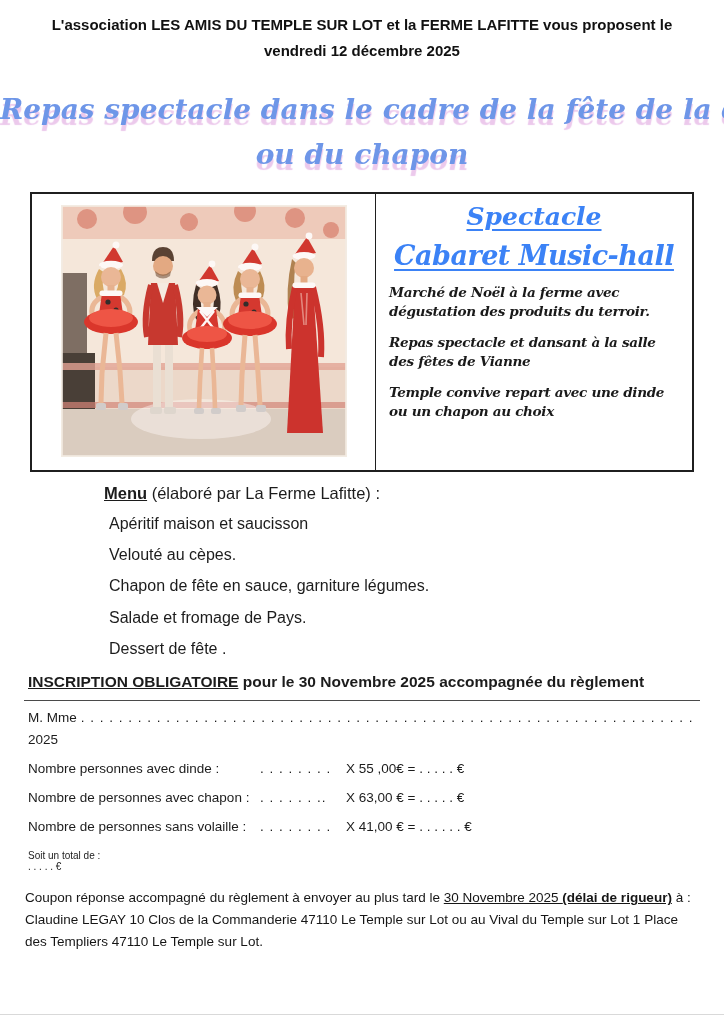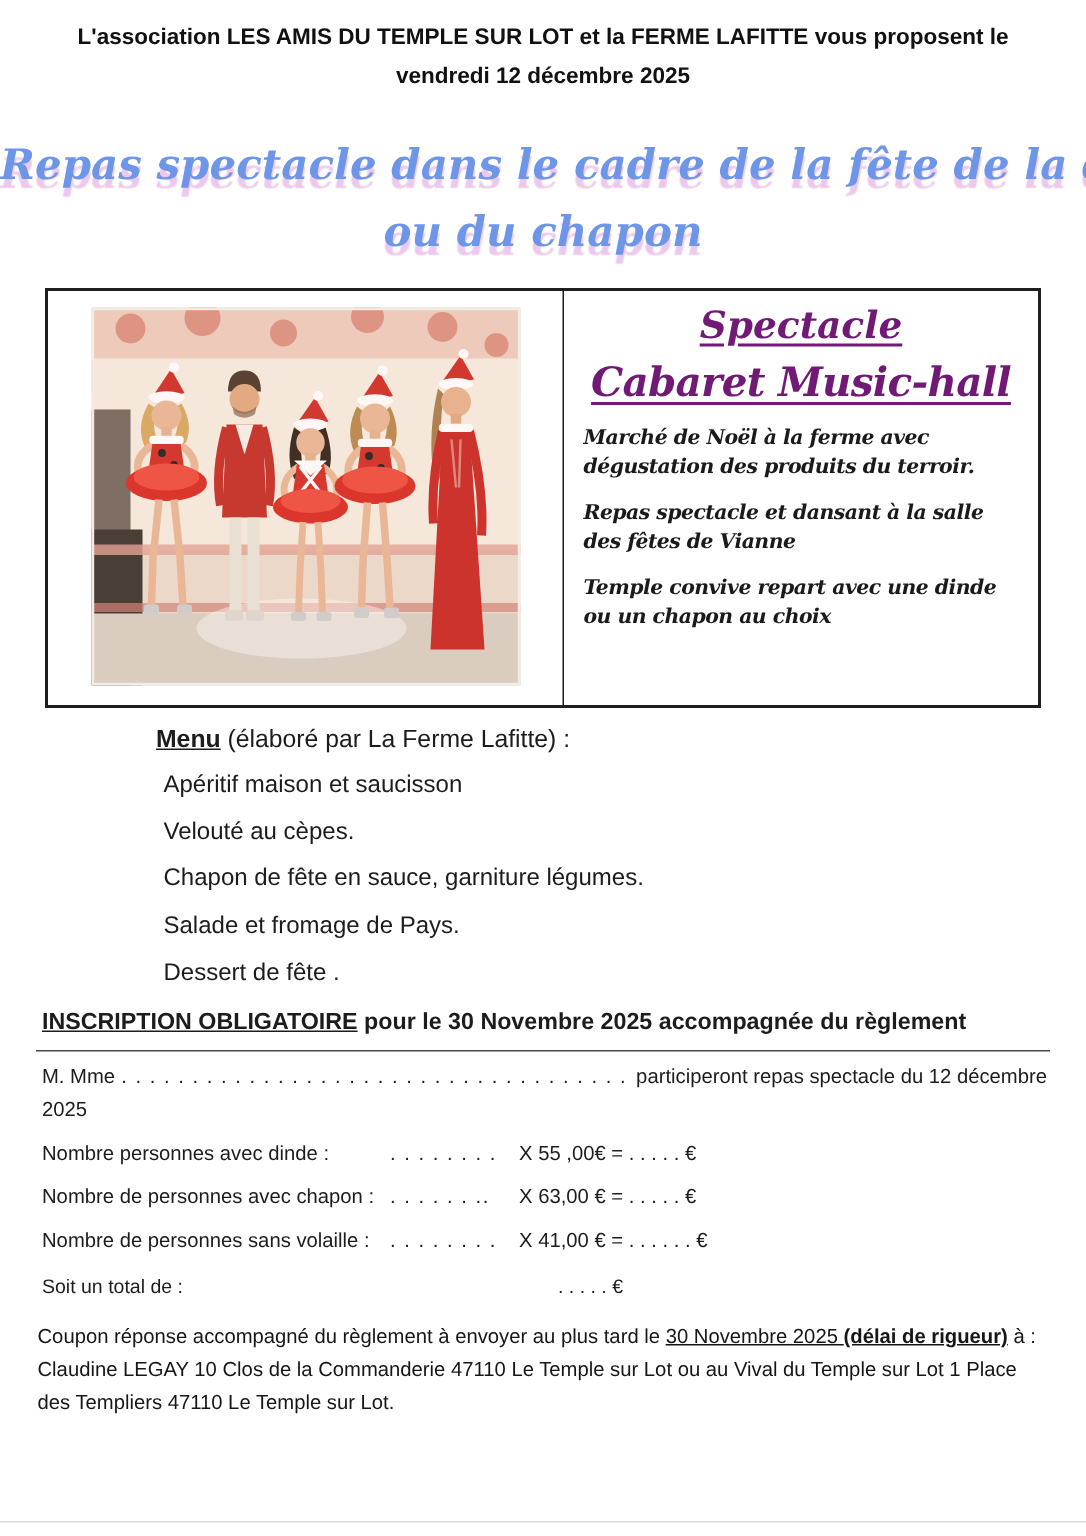--- a/index.html
+++ b/index.html
@@ -45,21 +45,21 @@
     justify-content:center;
     padding-top:11px;
   }
   .photo-frame svg { display:block; }
   .info-cell { flex:1; padding:4px 13px 0 13px; }
   .box-heading {
     text-align:center;
     font-family:"DejaVu Serif", serif;
     font-style:italic;
     font-weight:bold;
-    color:#701a75;
+    color:#3b82f6;
   }
   .box-heading.h1 { font-size:25px; margin-top:4px; }
   .box-heading.h2 { font-size:27px; margin-top:9px; letter-spacing:-0.5px; }
   .box-heading span { text-decoration:underline; text-underline-offset:4px; }
   .box-par {
     font-family:"DejaVu Serif", serif;
     font-style:italic;
     font-weight:bold;
     font-size:13.6px;
     letter-spacing:-0.35px;
@@ -80,21 +80,21 @@
   .participants-line .prefix { white-space:nowrap; }
   .participants-line .leader-dots {
     flex:1; overflow:hidden; white-space:nowrap; letter-spacing:1px; padding:0 4px;
   }
   .participants-line .suffix { white-space:nowrap; }
   .participants-wrap { margin:7px 26px 0 28px; font-size:13.5px; }
   .form-row { display:flex; margin:14px 26px 0 28px; font-size:13.5px; align-items:baseline; }
   .form-row .row-label { width:232px; flex:none; }
   .form-row .row-dots { width:80px; flex:none; overflow:hidden; white-space:nowrap; letter-spacing:1px; }
   .form-row .row-formula { white-space:nowrap; padding-left:6px; }
-  .total-row { display:flex; margin:16px 26px 0 28px; font-size:13px; }
+  .total-row { display:flex; margin:16px 26px 0 28px; font-size:10px;flex-direction:column; }
   .total-row .row-label { width:232px; flex:none; }
   .total-row .total-spacer { width:112px; flex:none; }
   .total-row .total-value { white-space:nowrap; }
   .coupon { margin:15px 24px 0 25px; font-size:13.5px; line-height:1.62; color:#161616; }
   .coupon .uline { text-decoration:underline; }
   .coupon .bold-uline { text-decoration:underline; font-weight:bold; }
   .bottom-scan-line {
     position:absolute; left:0; right:0; bottom:9px;
     border-top:1px solid #d9d9d9;
   }
@@ -255,21 +255,20 @@
 
 <div class="inscription-heading">
   <span class="uline">INSCRIPTION OBLIGATOIRE</span><span> pour le 30 Novembre 2025 accompagnée du règlement</span>
 </div>
 
 <div class="sep-line"></div>
 
 <div class="participants-line">
   <span class="prefix">M. Mme </span>
   <span class="leader-dots">. . . . . . . . . . . . . . . . . . . . . . . . . . . . . . . . . . . . . . . . . . . . . . . . . . . . . . . . . . . . . . . . . . . . . . . .</span>
-  <span class="suffix">participeront repas spectacle du 12 décembre</span>
 </div>
 <div class="participants-wrap">2025</div>
 
 <div class="form-row">
   <span class="row-label">Nombre personnes avec dinde :</span>
   <span class="row-dots">. . . . . . . .</span>
   <span class="row-formula">X  55 ,00€  =  . . . . .  €</span>
 </div>
 <div class="form-row">
   <span class="row-label">Nombre de personnes avec chapon :</span>

